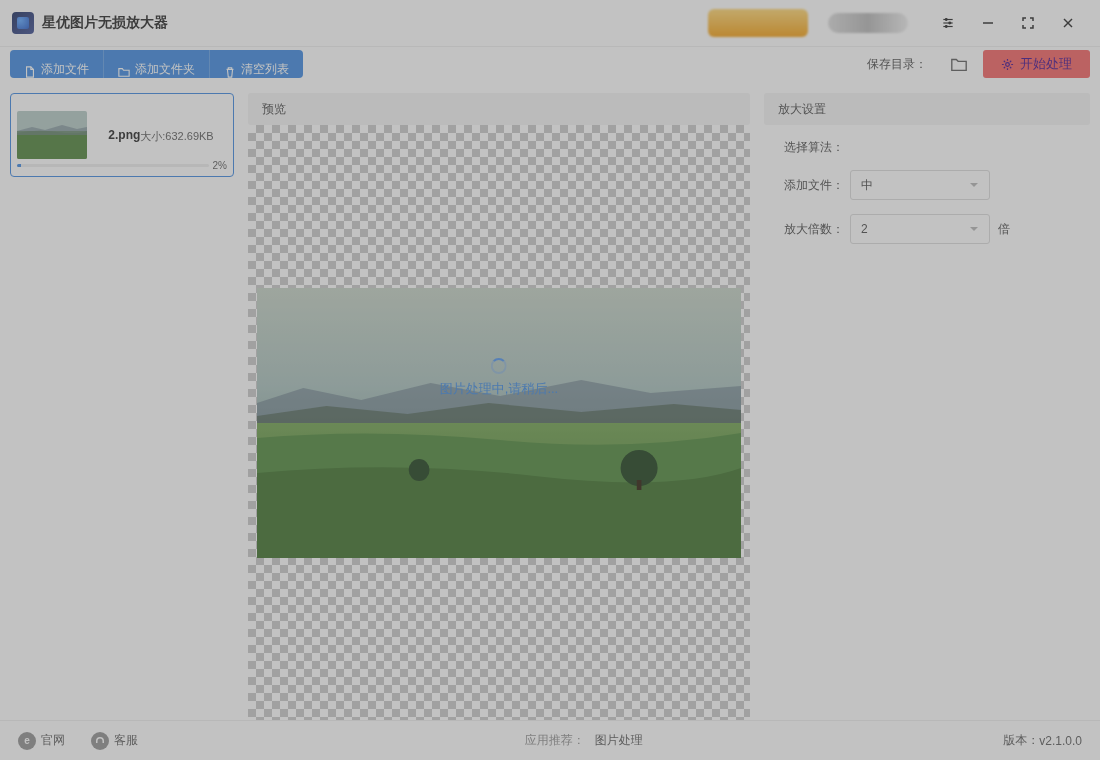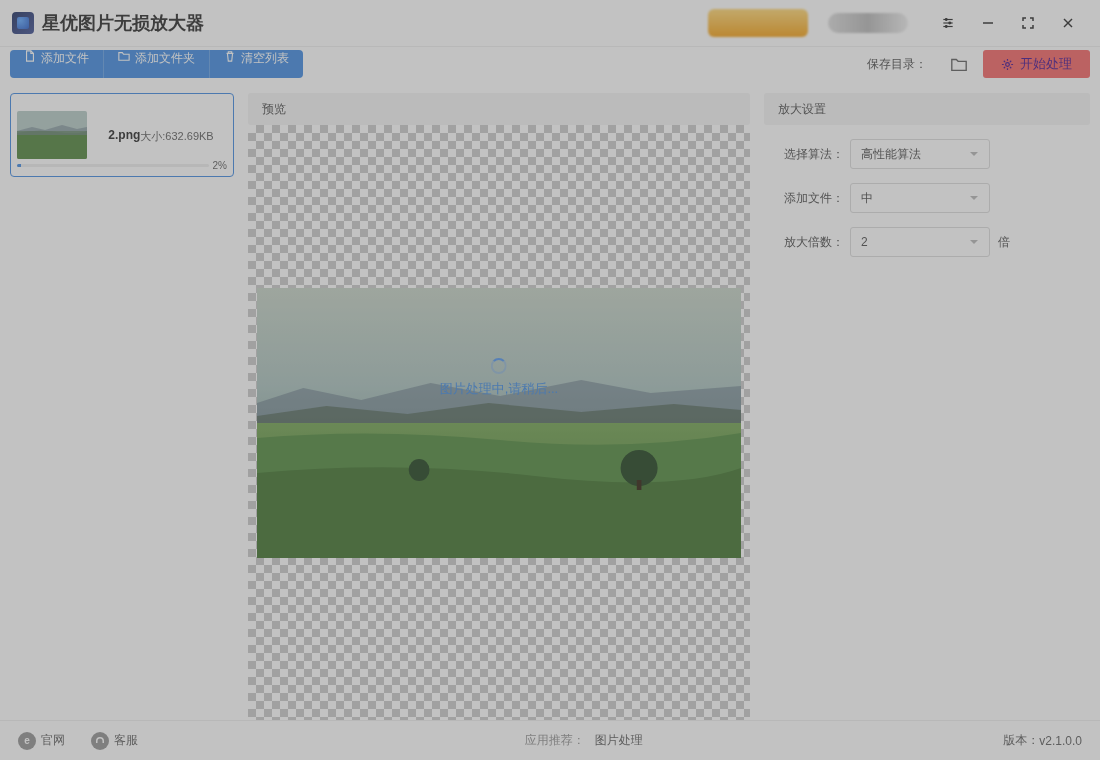--- a/index.html
+++ b/index.html
@@ -1,28 +1,28 @@
 <!DOCTYPE html>
 <html><head>
 <meta charset="utf-8">
 <style>
 *{box-sizing:border-box;margin:0;padding:0;font-family:"Microsoft YaHei","PingFang SC",sans-serif;}
 body{width:1100px;height:760px;background:#fff;overflow:hidden;position:relative;}
 .titlebar{height:47px;display:flex;align-items:center;padding:0 12px;border-bottom:1px solid #f0f0f0;}
 .app-icon{width:22px;height:22px;background:linear-gradient(135deg,#2a3a6a,#4a5a9a);border-radius:4px;margin-right:8px;position:relative;}
 .app-icon::after{content:"";position:absolute;top:5px;left:5px;width:12px;height:12px;background:radial-gradient(circle at 30% 30%,#6af,#36c);border-radius:2px;}
-.app-title{font-size:18px;font-weight:600;color:#333;}
+.app-title{font-size:14px;font-weight:600;color:#333;}
 .titlebar-spacer{flex:1;}
 .badge-gold{width:100px;height:28px;background:linear-gradient(180deg,#ffd97a,#f5a623);border-radius:6px;margin-right:20px;filter:blur(1px);}
 .badge-silver{width:80px;height:20px;background:linear-gradient(90deg,#ddd,#bbb,#eee);border-radius:10px;margin-right:20px;filter:blur(1px);}
 .win-btn{width:40px;height:47px;display:flex;align-items:center;justify-content:center;cursor:pointer;color:#333;}
 .win-btn svg{width:14px;height:14px;}
 .toolbar{height:46px;display:flex;align-items:center;padding:0 10px 12px 10px;gap:0;}
 .btn-group{display:flex;border-radius:4px;overflow:hidden;}
-.tbtn{background:#4a90e2;color:#fff;border:none;height:28px;padding:0 14px;font-size:12px;display:flex;align-items:flex-start;gap:5px;cursor:pointer;border-right:1px solid rgba(255,255,255,.2);}
+.tbtn{background:#4a90e2;color:#fff;border:none;height:28px;padding:0 14px;font-size:12px;display:flex;align-items:flex-end;gap:5px;cursor:pointer;border-right:1px solid rgba(255,255,255,.2);}
 .tbtn:last-child{border-right:none;}
 .tbtn svg{width:12px;height:12px;}
 .toolbar-spacer{flex:1;}
 .save-label{font-size:12px;color:#555;margin-right:8px;}
 .path-box{width:175px;height:28px;border:1px solid #e5e5e5;border-radius:3px;display:flex;align-items:center;padding:0 8px;color:#bbb;font-size:11px;gap:6px;overflow:hidden;white-space:nowrap;}
 .path-box svg{width:12px;height:12px;flex-shrink:0;}
 .folder-btn{width:28px;height:28px;display:flex;align-items:center;justify-content:center;margin:0 10px;cursor:pointer;color:#666;}
 .folder-btn svg{width:18px;height:18px;}
 .start-btn{background:#f56c6c;color:#4c1d95;border:none;height:28px;padding:0 18px;border-radius:3px;font-size:13px;display:flex;align-items:center;gap:6px;cursor:pointer;}
 .start-btn svg{width:13px;height:13px;}
@@ -192,26 +192,20 @@
         </div>
       </div>
     </div>
   </div>
 
   <div class="right">
     <div class="panel-head">放大设置</div>
     <div class="settings">
       <div class="srow">
         <span class="slabel">选择算法：</span>
-        <div class="sselect">
-          <span>高性能算法</span>
-          <svg viewBox="0 0 10 10" fill="currentColor">
-              <path d="M1 3l4 4 4-4z"></path>
-            </svg>
-        </div>
       </div>
       <div class="srow">
         <span class="slabel">添加文件：</span>
         <div class="sselect">
           <span>中</span>
           <svg viewBox="0 0 10 10" fill="currentColor">
               <path d="M1 3l4 4 4-4z"></path>
             </svg>
         </div>
       </div>

